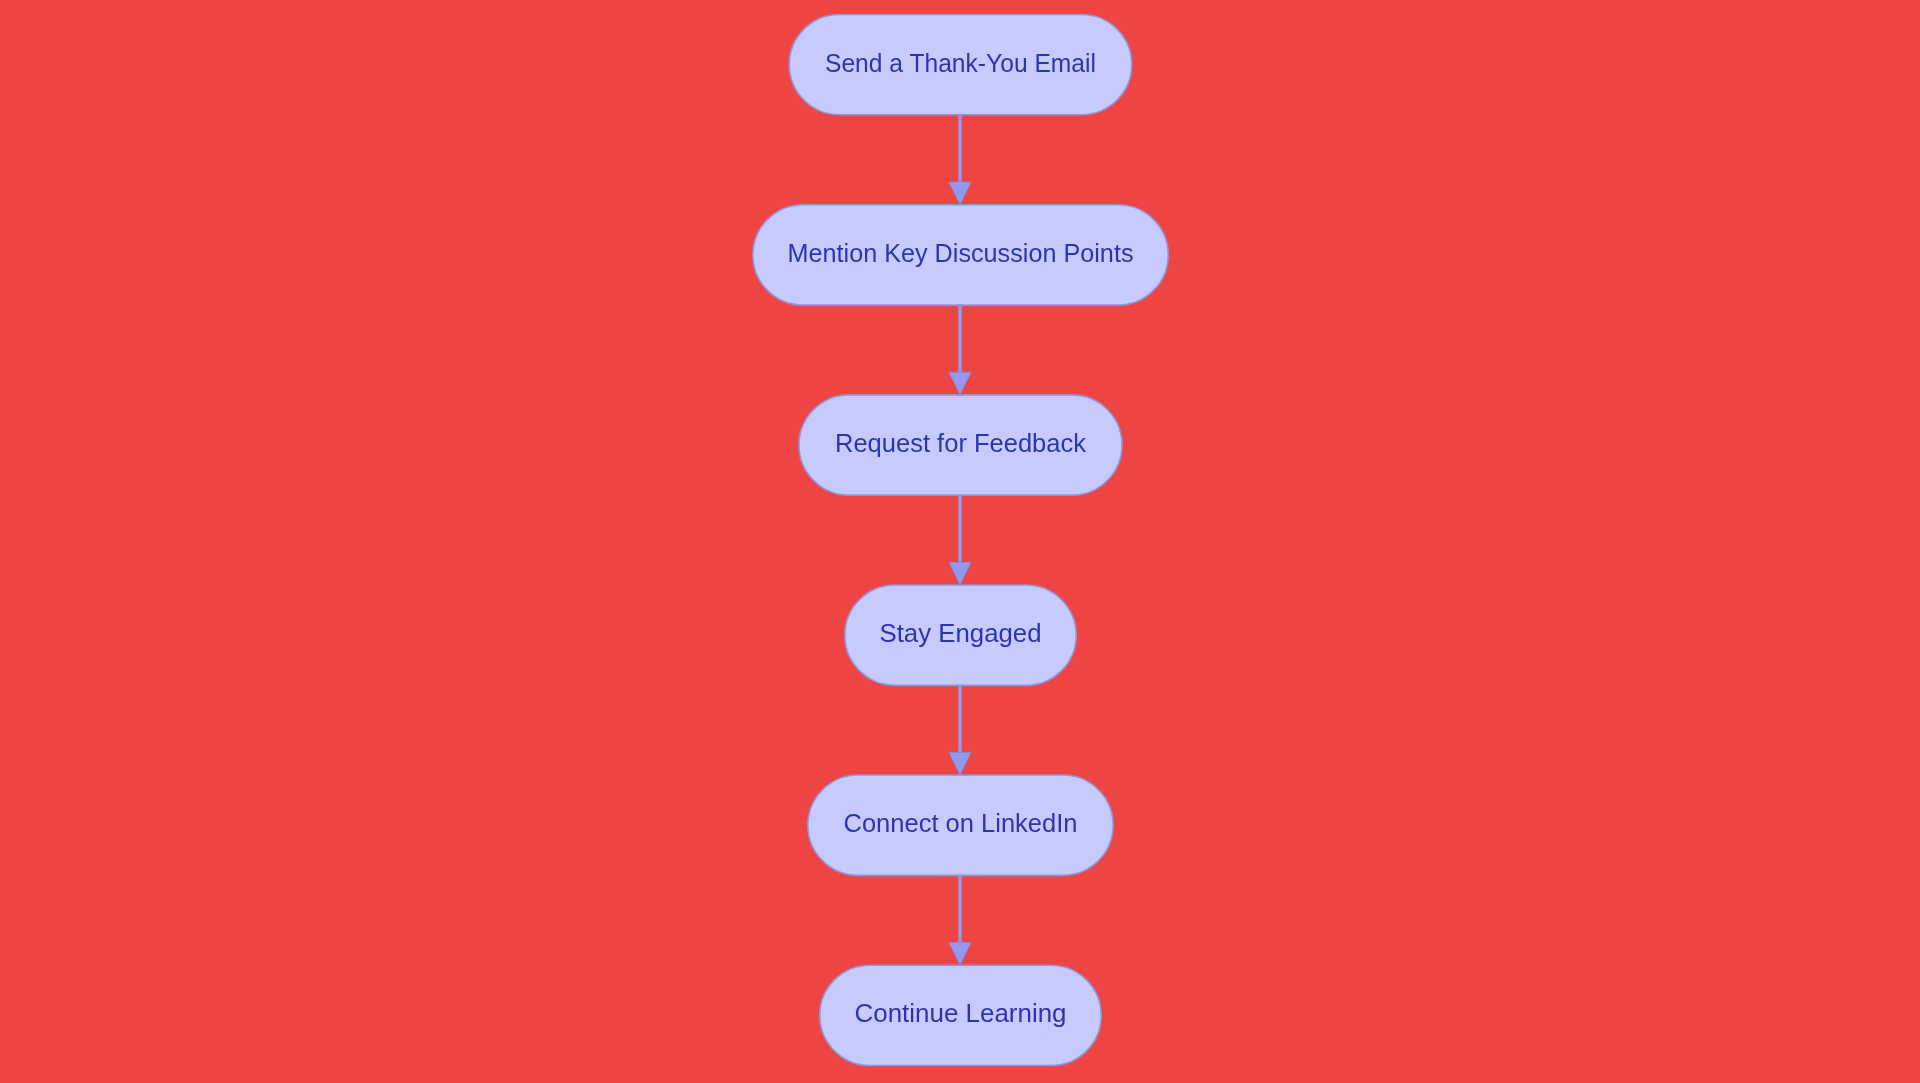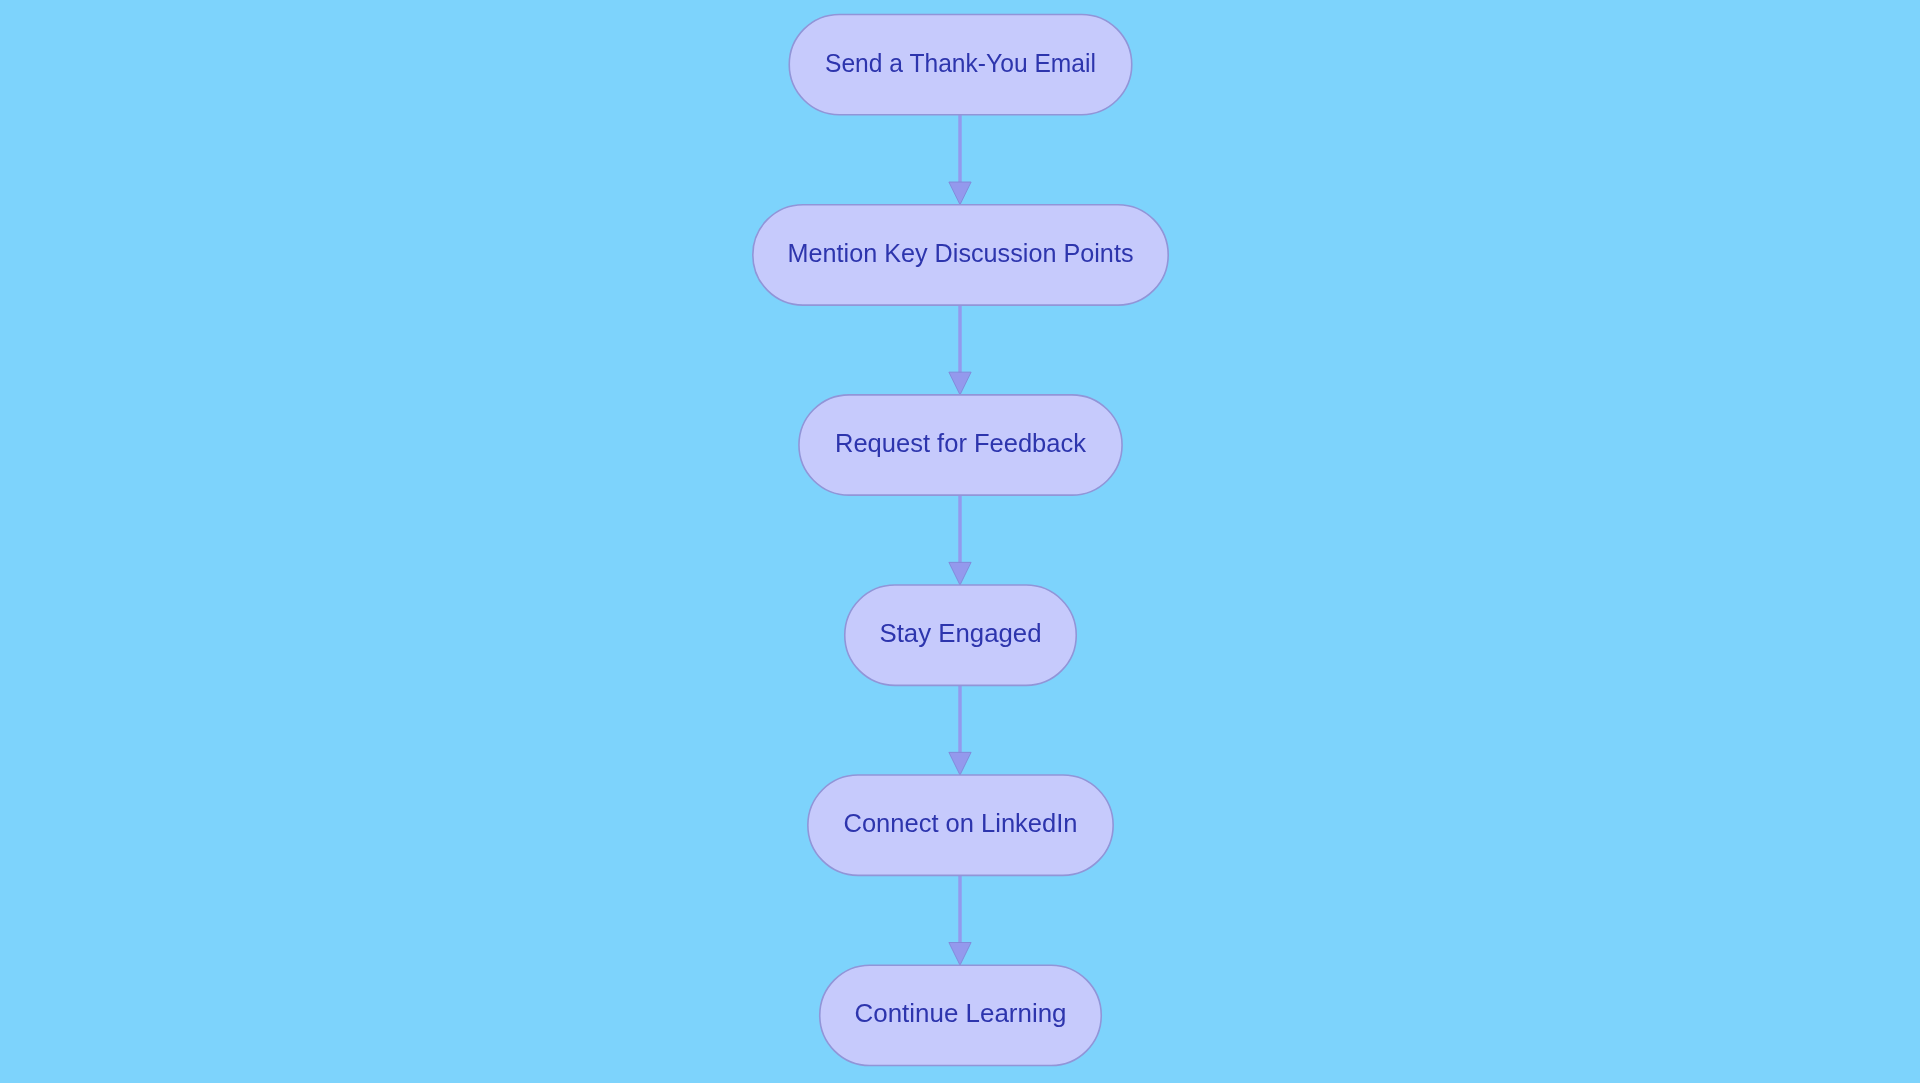--- a/index.html
+++ b/index.html
@@ -49,21 +49,21 @@
   .edge-arrowhead {
     fill: #9499ed;
     stroke: #8287d8;
     stroke-width: 0.9;
     stroke-linejoin: miter;
   }
 </style>
 </head>
 <body style="background: rgb(255, 255, 255);">
 
-<div id="flow-root" style="background: #7dd3fc;">
+<div id="flow-root" style="background: #ef4444;">
   <svg id="flow-svg" width="1920" height="1083" viewBox="0 0 1920 1083">
 
     <g>
       <g class="edge">
         <path class="edge-line" d="M 960 114.69999999999999 L 960 183" stroke="#9499ed"></path>
         <path class="edge-arrowhead" d="M 948.9 182 L 971.1 182 L 960 204.7 Z" fill="#9499ed" stroke="#8287d8"></path>
       </g>
       <g class="edge">
         <path class="edge-line" d="M 960 305.1 L 960 373.15000000000003" stroke="#9499ed"></path>
         <path class="edge-arrowhead" d="M 948.9 372.15000000000003 L 971.1 372.15000000000003 L 960 394.85 Z" fill="#9499ed" stroke="#8287d8"></path>

